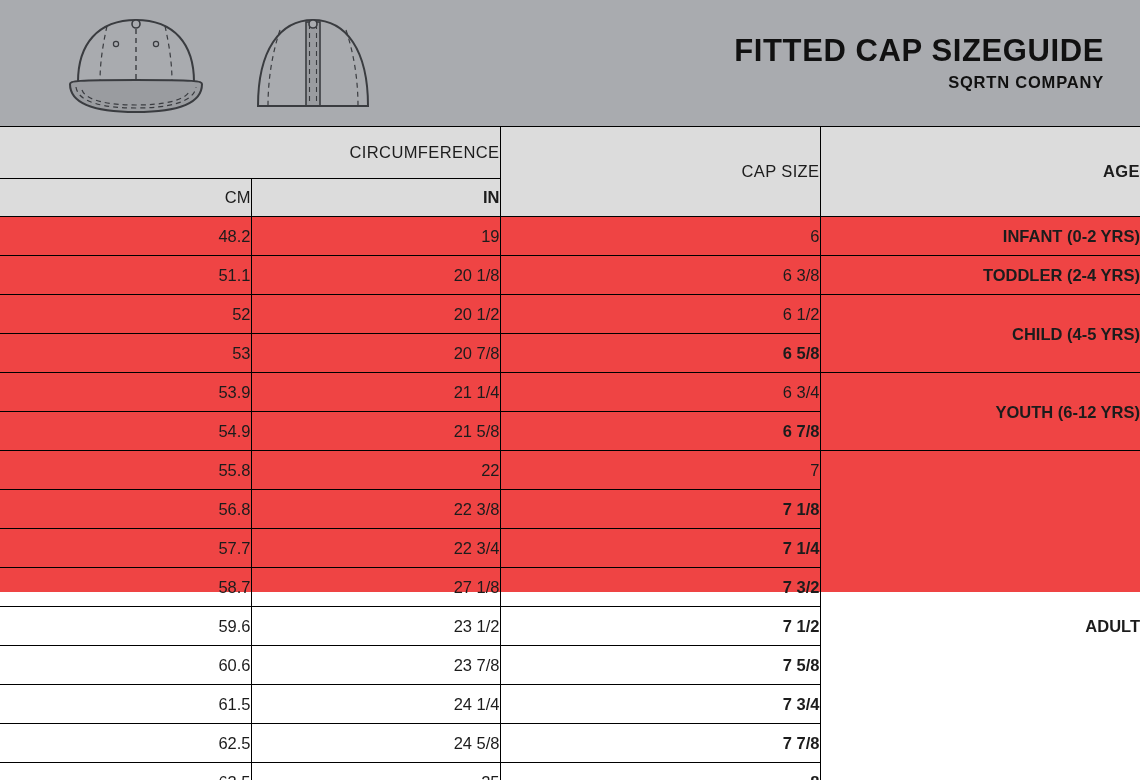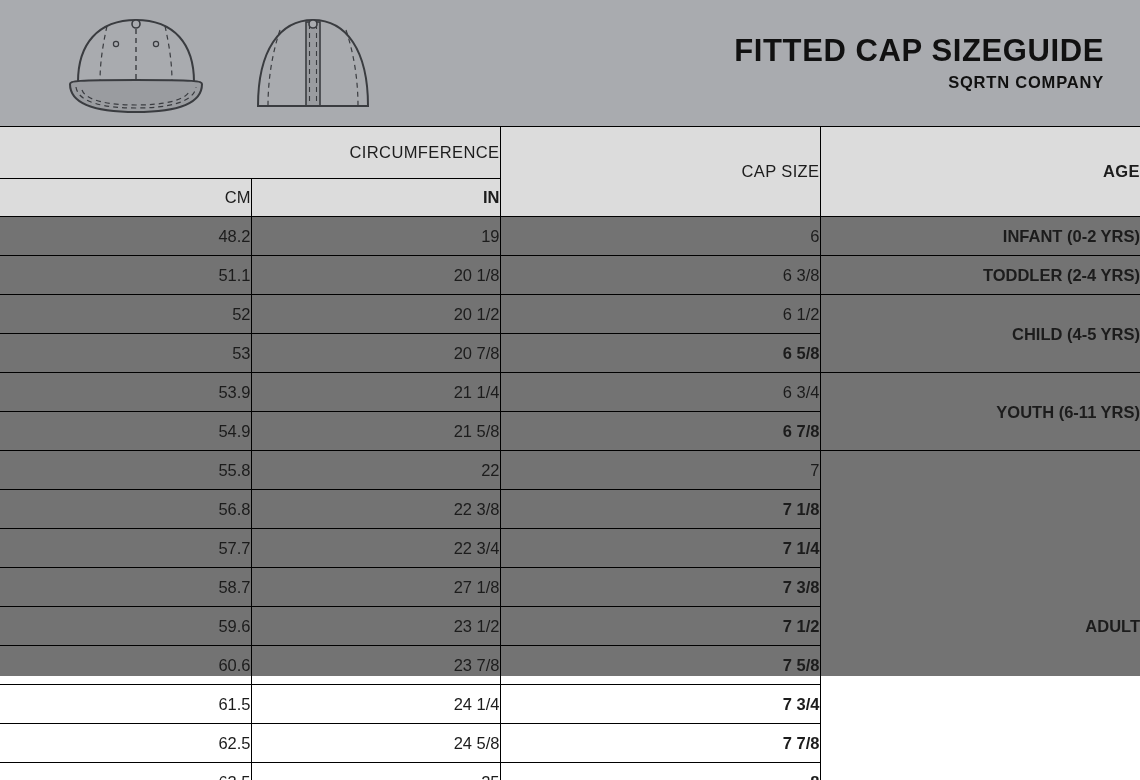--- a/index.html
+++ b/index.html
@@ -10,23 +10,23 @@
   }
   body {
     width: 1140px;
     height: 780px;
     font-family: "Liberation Sans", sans-serif;
     color: #1a1a1a;
     overflow: hidden;
   }
   .sheet {
     width: 1140px;
-    height: 676px;
+    height: 592px;
     position: relative;
-    background: #737373;
+    background: #ef4444;
   }
 
   
   .header {
     height: 126px;
     background: #a9abaf;
     display: flex;
     align-items: center;
     justify-content: space-between;
     padding: 0 36px 0 60px;
@@ -186,21 +186,21 @@
         </tr>
         <tr>
           <td>53</td>
           <td>20 7/8</td>
           <td>6 5/8</td>
         </tr>
         <tr>
           <td>53.9</td>
           <td>21 1/4</td>
           <td>6 3/4</td>
-          <td class="age-cell" rowspan="2">YOUTH (6-11 YRS)</td>
+          <td class="age-cell" rowspan="2">YOUTH (6-12 YRS)</td>
         </tr>
         <tr>
           <td>54.9</td>
           <td>21 5/8</td>
           <td>6 7/8</td>
         </tr>
         <tr>
           <td>55.8</td>
           <td>22</td>
           <td>7</td>
@@ -212,21 +212,21 @@
           <td>7 1/8</td>
         </tr>
         <tr>
           <td>57.7</td>
           <td>22 3/4</td>
           <td>7 1/4</td>
         </tr>
         <tr>
           <td>58.7</td>
           <td>27 1/8</td>
-          <td>7 3/8</td>
+          <td>7 3/2</td>
         </tr>
         <tr>
           <td>59.6</td>
           <td>23 1/2</td>
           <td>7 1/2</td>
         </tr>
         <tr>
           <td>60.6</td>
           <td>23 7/8</td>
           <td>7 5/8</td>

